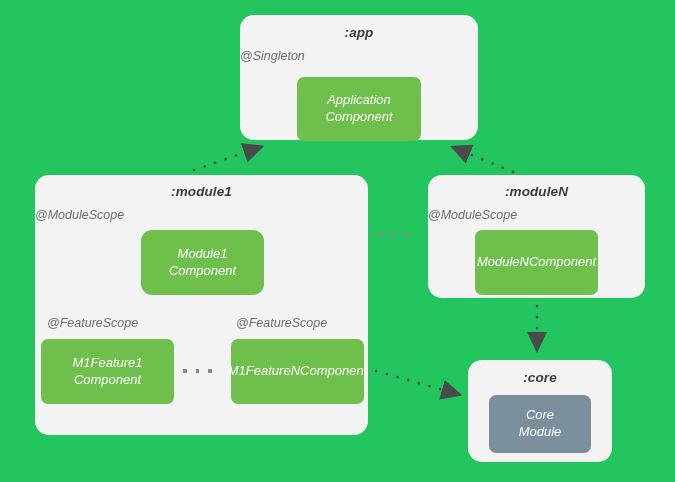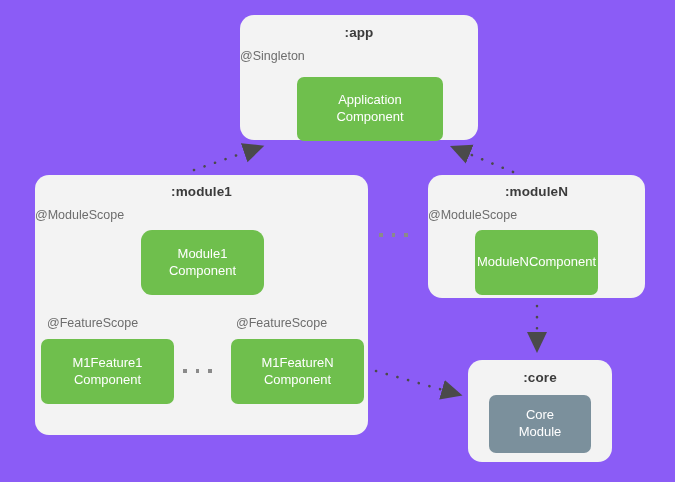--- a/index.html
+++ b/index.html
@@ -10,21 +10,22 @@
   body {
     font-family: "Liberation Sans", sans-serif;
     width: 675px;
     height: 482px;
     overflow: hidden;
   }
   #canvas {
     position: relative;
     width: 675px;
     height: 482px;
-    background: #8b5cf6;
+    background: #22c55e;
+    font-style: italic;
   }
   
   .module-card {
     position: absolute;
     background: #f3f3f3;
     border-radius: 14px;
     box-sizing: border-box;
   }
   .module-title {
     position: absolute;
@@ -116,21 +117,21 @@
     </g>
 
     <g>
       <path d="M376,371 L450,392" stroke="#4a4a4a" stroke-width="2.6" stroke-linecap="round" stroke-dasharray="0.1 11" fill="none" marker-end="url(#ah)"></path>
     </g>
   </svg>
 
   <div class="module-card" style="left:240px; top:15px; width:238px; height:125px;">
     <div class="module-title" style="top:10px;">:app</div>
     <div class="scope-label" style="left:0; right:0; top:34px;">@Singleton</div>
-    <div class="comp-box comp-green" style="left:57px; top:62px; width:146px; height:64px; flex-direction:column;">
+    <div class="comp-box comp-green" style="left:57px; top:62px; width:124px; height:64px; flex-direction:column;">
       <span>Application</span>
       <span>Component</span>
     </div>
   </div>
 
   <div class="module-card" style="left:35px; top:175px; width:333px; height:260px;">
     <div class="module-title" style="top:9px;">:module1</div>
     <div class="scope-label" style="left:0; right:0; top:33px;">@ModuleScope</div>
 
     <div class="comp-box comp-green" style="left:106px; top:55px; width:123px; height:65px; flex-direction:column;border-radius:11px;">
@@ -138,21 +139,21 @@
       <span>Component</span>
     </div>
 
     <div class="scope-label" style="left:12px; top:141px; width:120px;">@FeatureScope</div>
     <div class="comp-box comp-green" style="left:6px; top:164px; width:133px; height:65px; flex-direction:column;">
       <span>M1Feature1</span>
       <span>Component</span>
     </div>
 
     <div class="scope-label" style="left:201px; top:141px; width:120px;">@FeatureScope</div>
-    <div class="comp-box comp-green" style="left:196px; top:164px; width:133px; height:65px; flex-direction:column;">
+    <div class="comp-box comp-green" style="left:196px; top:164px; width:133px; height:65px; flex-direction:row;">
       <span>M1FeatureN</span>
       <span>Component</span>
     </div>
 
     <div class="dots" style="left:148px; top:194px;">
       <i></i>
       <i></i>
       <i></i>
     </div>
   </div>

